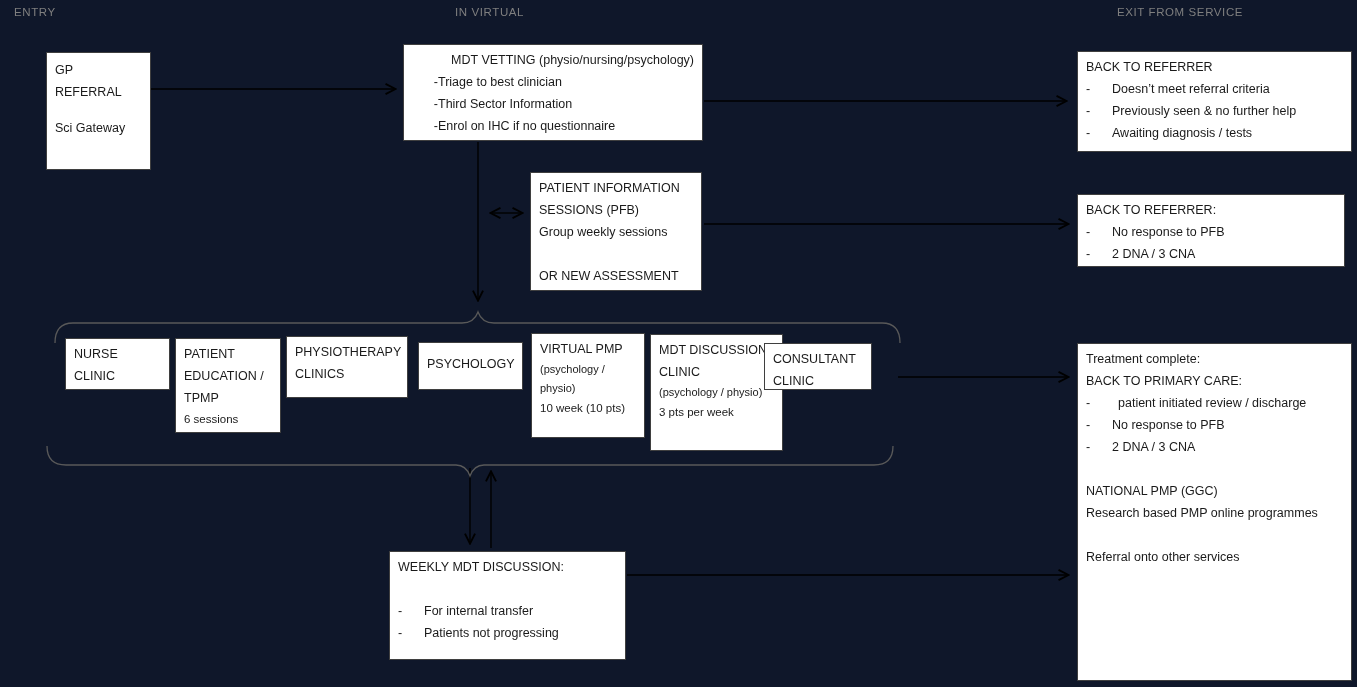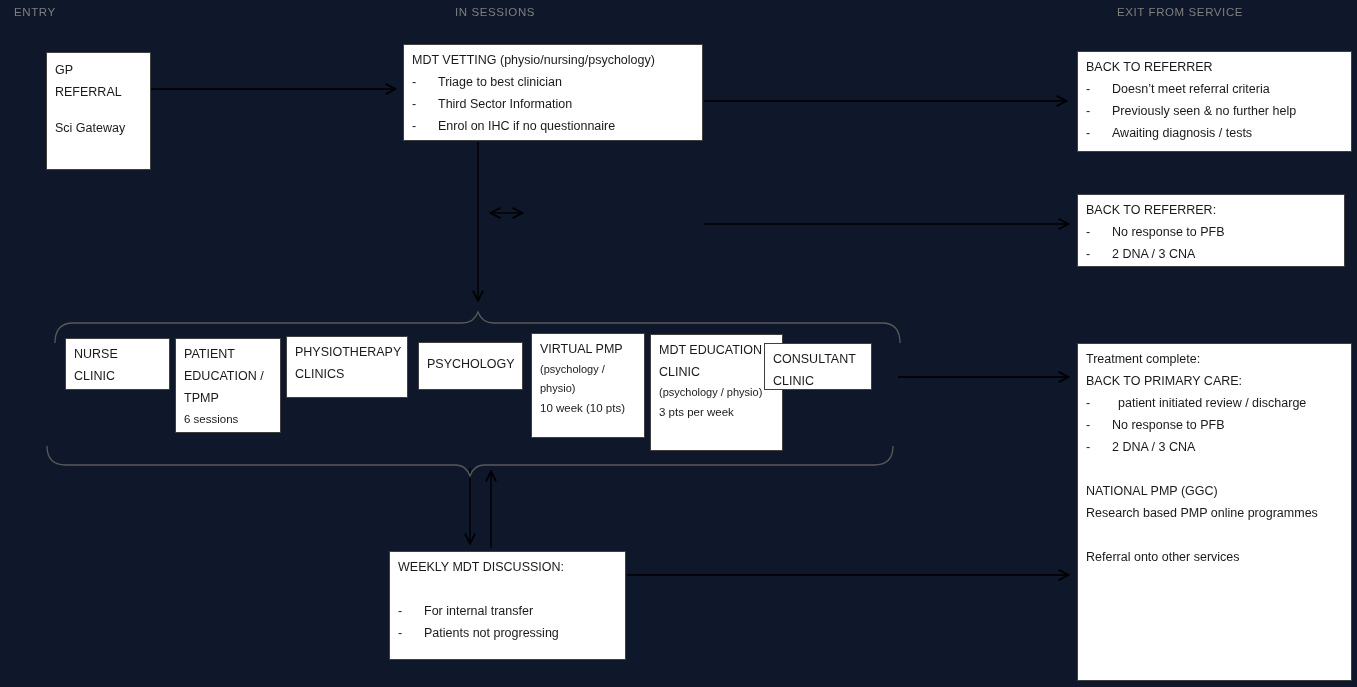--- a/index.html
+++ b/index.html
@@ -18,21 +18,21 @@
   .sub{font-size:11px;line-height:19px;}
   .detail{font-size:11.5px;line-height:20px;}
   svg.wires{position:absolute;left:0;top:0;pointer-events:none;}
 </style>
 </head>
 <body>
 
 <div class="canvas">
 
   <div class="lane-label" style="left:14px;top:6px;">ENTRY</div>
-  <div class="lane-label" style="left:455px;top:6px;">IN SESSIONS</div>
+  <div class="lane-label" style="left:455px;top:6px;">IN VIRTUAL</div>
   <div class="lane-label" style="left:1117px;top:6px;">EXIT FROM SERVICE</div>
 
   <svg class="wires" width="1357" height="687" viewBox="0 0 1357 687">
     <defs>
       <marker id="arr" viewBox="0 0 10 10" refX="8.5" refY="5" markerWidth="9" markerHeight="9" orient="auto-start-reverse">
         <path d="M1,1 L9,5 L1,9" fill="none" stroke="#000000" stroke-width="1.5"></path>
       </marker>
     </defs>
     <g stroke="#000000" stroke-width="1.4" fill="none">
       <line x1="120" y1="89" x2="395" y2="89" marker-end="url(#arr)"></line>
@@ -49,21 +49,21 @@
       <path d="M55,343 Q55,323 73,323 L462,323 Q474,323 478,312 Q482,323 494,323 L882,323 Q900,323 900,343"></path>
       <path d="M47,446 Q47,465 66,465 L456,465 Q466,465 470,476 Q474,465 484,465 L874,465 Q893,465 893,446"></path>
     </g>
   </svg>
 
   <div class="box" style="left:14px;top:52px;width:105px;height:118px;padding-top:6px;margin-left:32px;">
     <p class="para-gap">GP REFERRAL</p>
     <p class="para-gap">Sci Gateway</p>
   </div>
 
-  <div class="box" style="left:403px;top:44px;width:300px;height:97px;">
+  <div class="box" style="left:403px;top:44px;width:300px;height:97px;text-align:right;">
     <p>MDT VETTING (physio/nursing/psychology)</p>
     <div class="bullet">
       <span class="dash">-</span>
       <span>Triage to best clinician</span>
     </div>
     <div class="bullet">
       <span class="dash">-</span>
       <span>Third Sector Information</span>
     </div>
     <div class="bullet">
@@ -81,20 +81,25 @@
     <div class="bullet">
       <span class="dash">-</span>
       <span>Previously seen &amp; no further help</span>
     </div>
     <div class="bullet">
       <span class="dash">-</span>
       <span>Awaiting diagnosis / tests</span>
     </div>
   </div>
 
+  <div class="box" style="left:530px;top:172px;width:172px;height:119px;">
+    <p>PATIENT INFORMATION SESSIONS (PFB)</p>
+    <p>Group weekly sessions</p>
+    <p class="gap-line">OR NEW ASSESSMENT</p>
+  </div>
 
   <div class="box" style="left:1077px;top:194px;width:268px;height:73px;">
     <p>BACK TO REFERRER:</p>
     <div class="bullet">
       <span class="dash">-</span>
       <span>No response to PFB</span>
     </div>
     <div class="bullet">
       <span class="dash">-</span>
       <span>2 DNA / 3 CNA</span>
@@ -118,21 +123,21 @@
     <p>PSYCHOLOGY</p>
   </div>
 
   <div class="box" style="left:531px;top:333px;width:114px;height:105px;">
     <p>VIRTUAL PMP</p>
     <p class="sub">(psychology / physio)</p>
     <p class="detail">10 week (10 pts)</p>
   </div>
 
   <div class="box" style="left:650px;top:334px;width:133px;height:117px;">
-    <p>MDT EDUCATION CLINIC</p>
+    <p>MDT DISCUSSION CLINIC</p>
     <p class="sub">(psychology / physio)</p>
     <p class="detail">3 pts per week</p>
   </div>
 
   <div class="box" style="left:764px;top:343px;width:108px;height:47px;">
     <p>CONSULTANT CLINIC</p>
   </div>
 
   <div class="box" style="left:1077px;top:343px;width:275px;height:338px;">
     <p>Treatment complete:</p>

